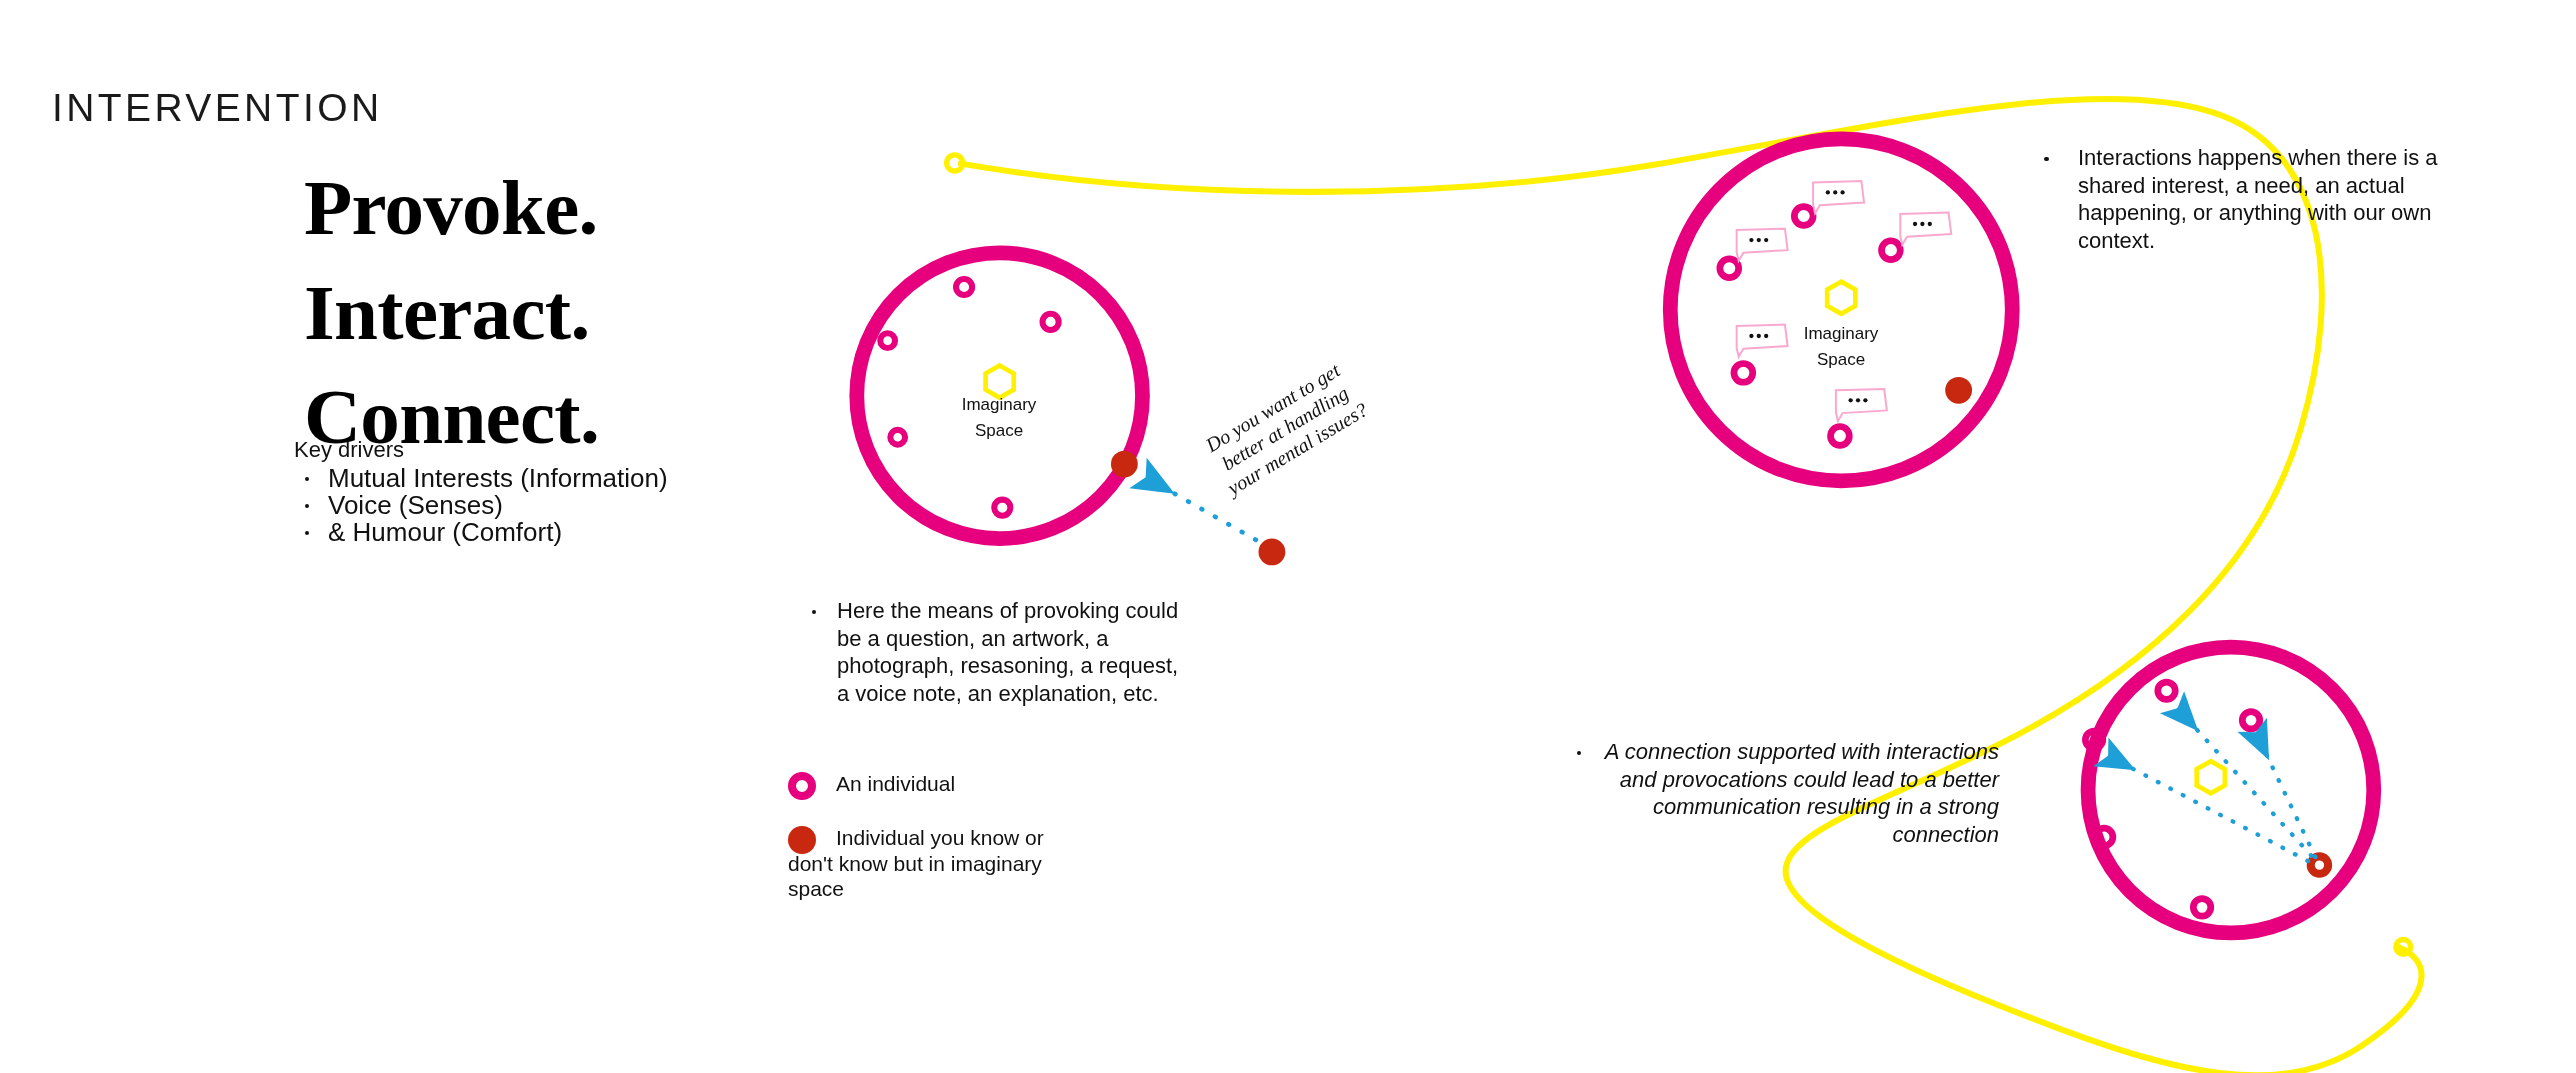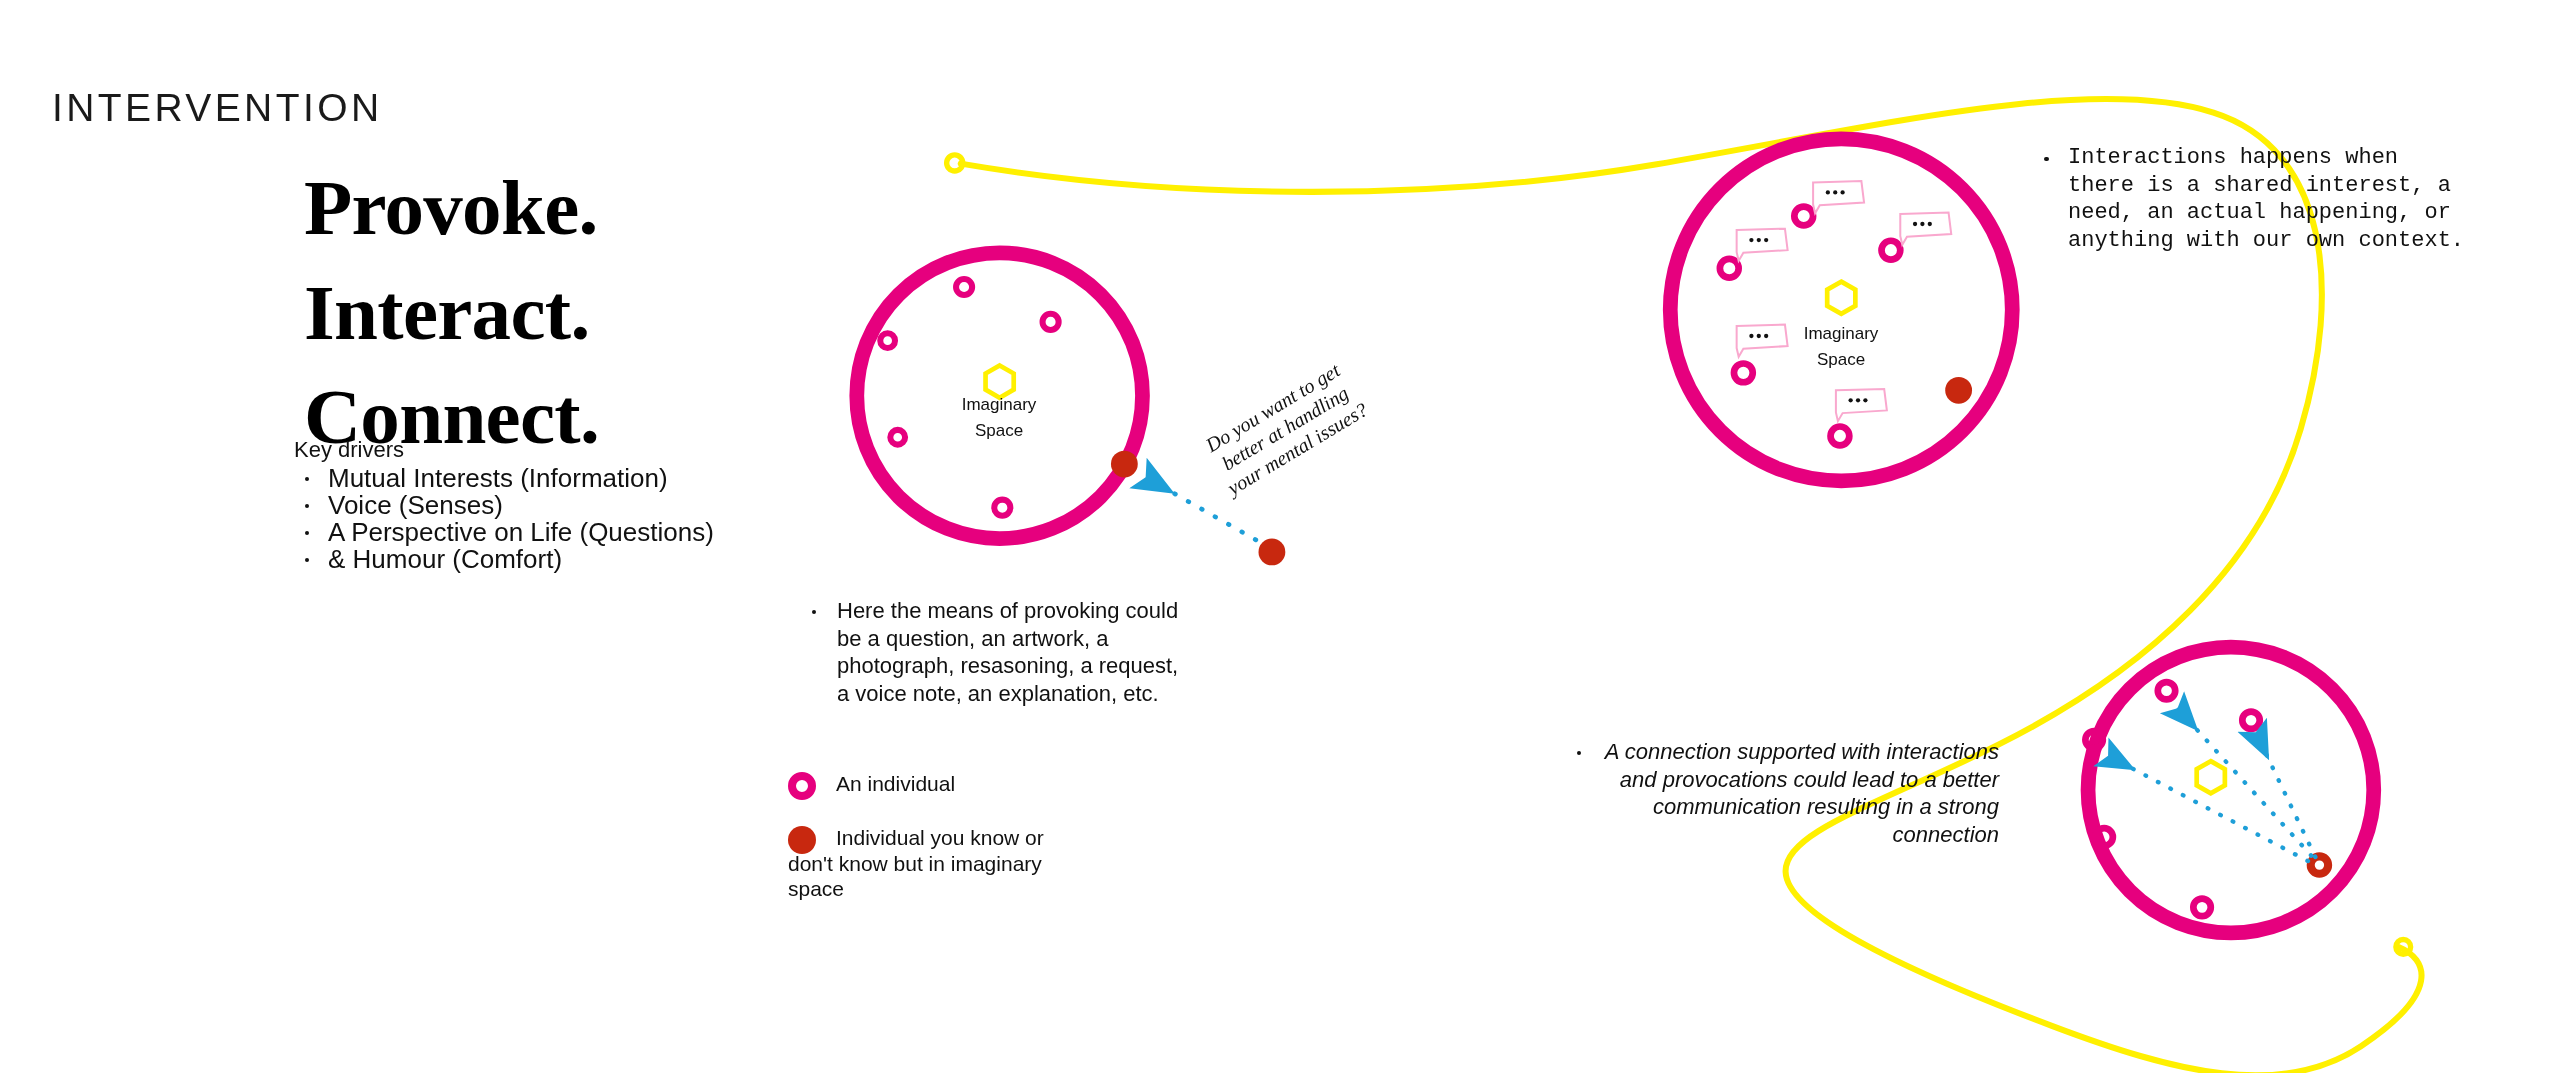--- a/index.html
+++ b/index.html
@@ -52,21 +52,21 @@
     position:absolute;width:4.7px;height:4.7px;border-radius:50%;background:#111;
   }
   .bullet-block .txt{display:block;}
 
   #bullet-provoke{left:805px;top:597px;width:376px;}
   #bullet-provoke .dot{left:6.7px;top:12.7px;}
   #bullet-provoke .txt{margin-left:32px;}
 
   #bullet-interactions{left:2039px;top:144px;width:429px;}
   #bullet-interactions .dot{left:5.4px;top:12.7px;}
-  #bullet-interactions .txt{margin-left:29px;font-family:Liberation Mono, monospace;}
+  #bullet-interactions .txt{margin-left:39px;}
 
   #bullet-connection{left:1570px;top:738px;width:429px;text-align:right;}
   #bullet-connection .dot{left:6.7px;top:12.7px;}
   #bullet-connection .txt{margin-left:29.5px;font-style:italic;}
 
   
   .space-label{
     position:absolute;text-align:center;font-size:17px;line-height:25.5px;color:#111;
     width:174px;
   }
@@ -203,21 +203,20 @@
   <div class="headline">
     <div>Provoke.</div>
     <div>Interact.</div>
     <div>Connect.</div>
   </div>
 
   <div class="kd-title">Key drivers</div>
   <ul class="kd-list">
     <li>Mutual Interests (Information)</li>
     <li>Voice (Senses)</li>
-    <li>A Perspective on Life (Questions)</li>
     <li>&amp; Humour (Comfort)</li>
   </ul>
 
   <div class="space-label" id="space-label-1">
     <div>Imaginary</div>
     <div>Space</div>
   </div>
 
   <div class="space-label" id="space-label-2">
     <div>Imaginary</div>

